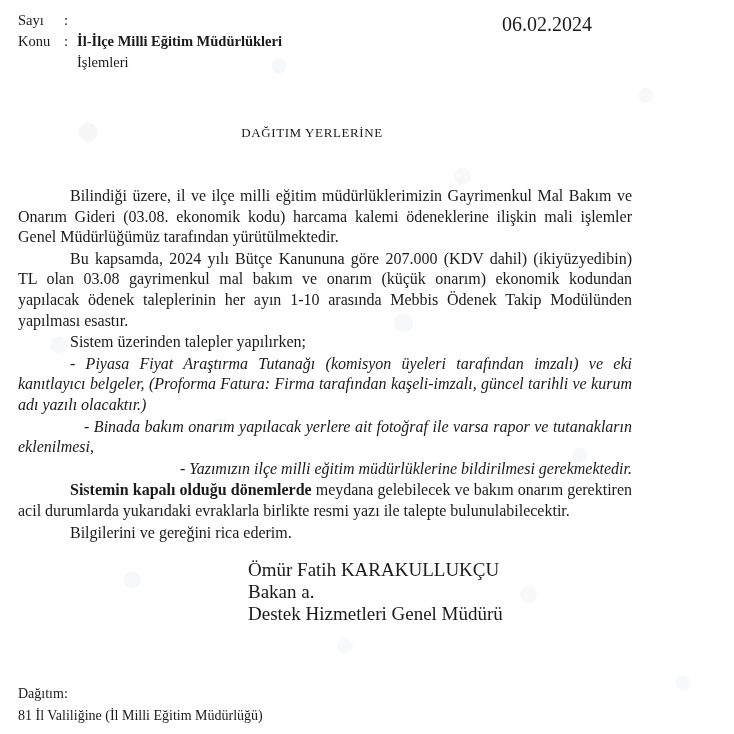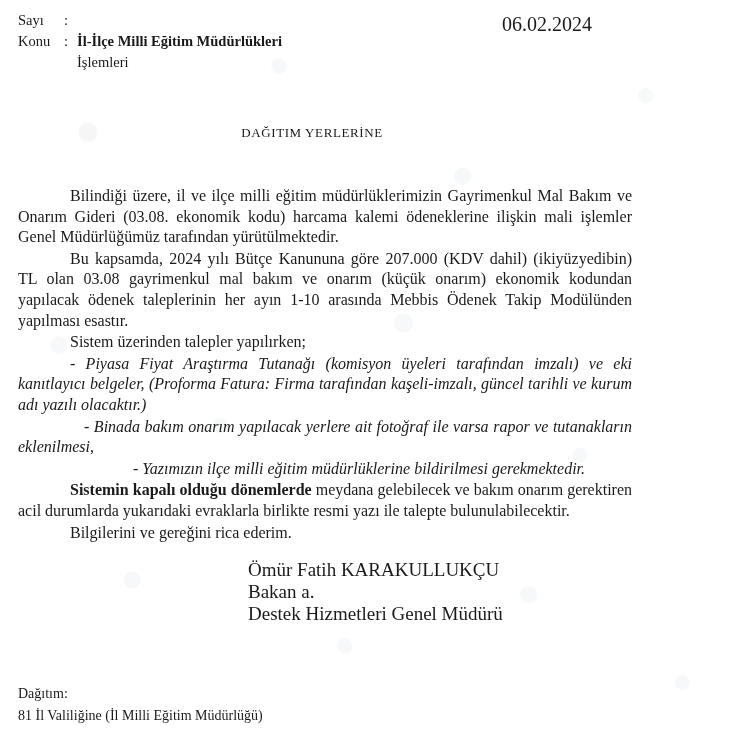--- a/index.html
+++ b/index.html
@@ -112,21 +112,21 @@
   }
   .bullet {
     text-align: justify;
     text-justify: inter-word;
     margin: 0 0 1px 0;
     padding-right: 4px;
     text-indent: 52px;
     font-style: italic;
   }
   .bullet.short {
-    text-align: center;
+    text-align: right;
     text-indent: 68px;
   }
   .bullet.wide {
     text-indent: 66px;
   }
   .bold {
     font-weight: bold;
   }
 
   

